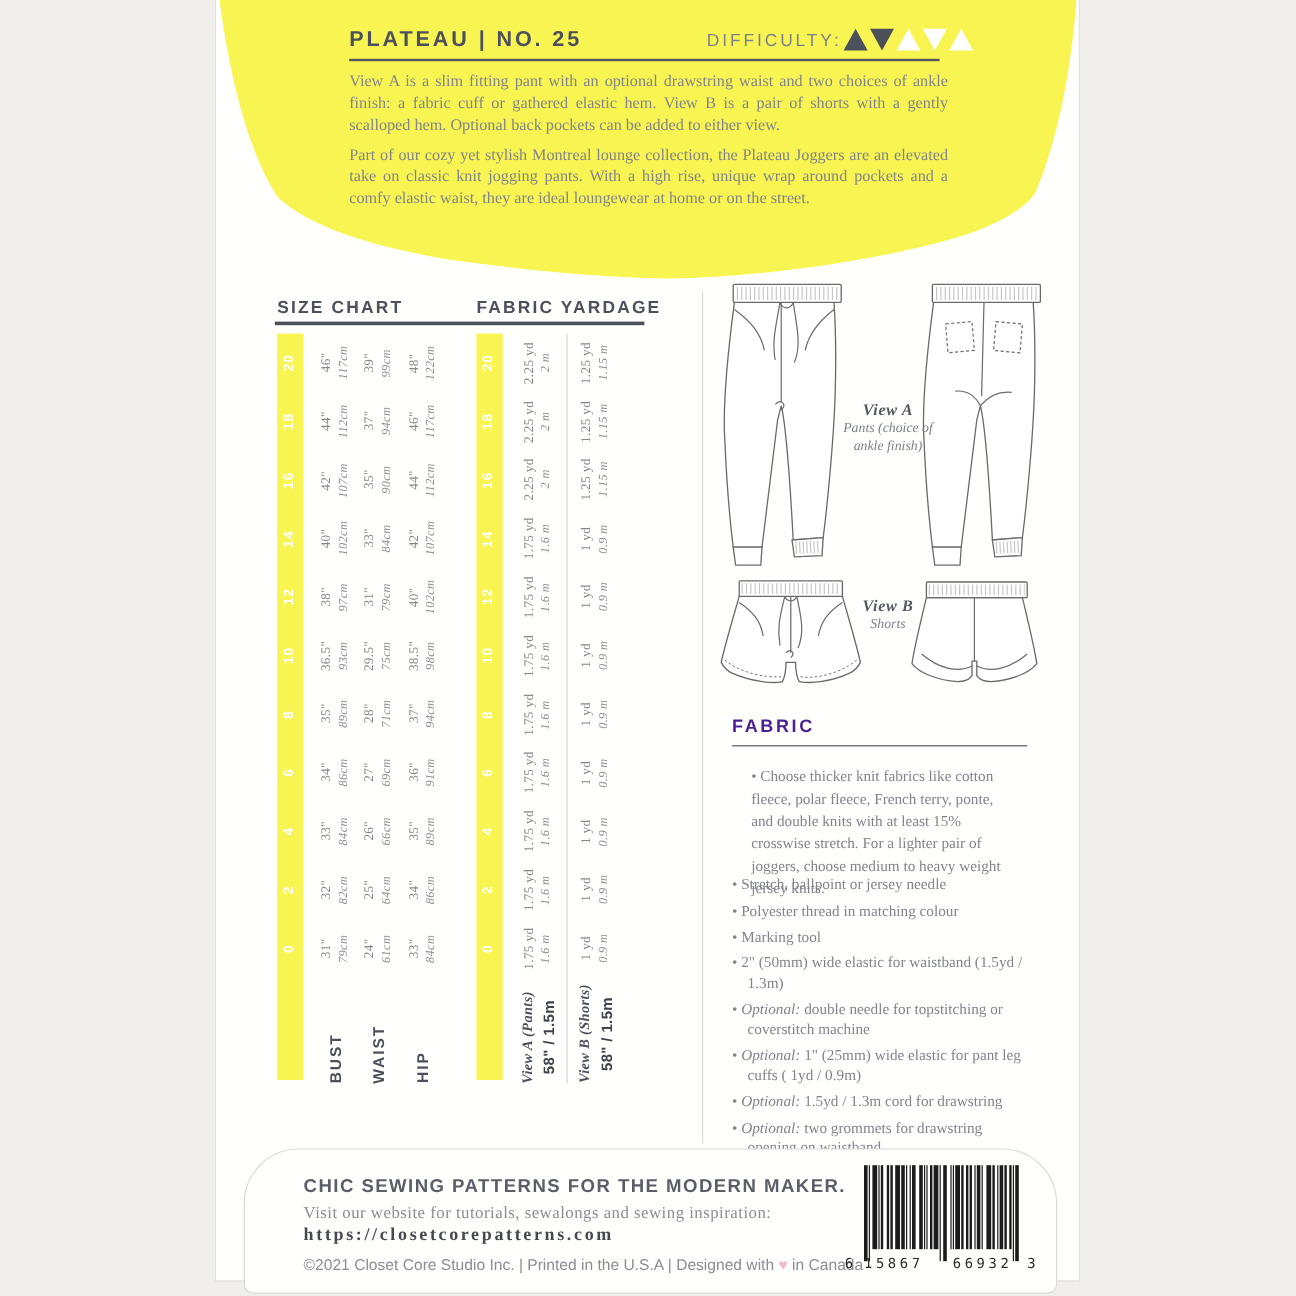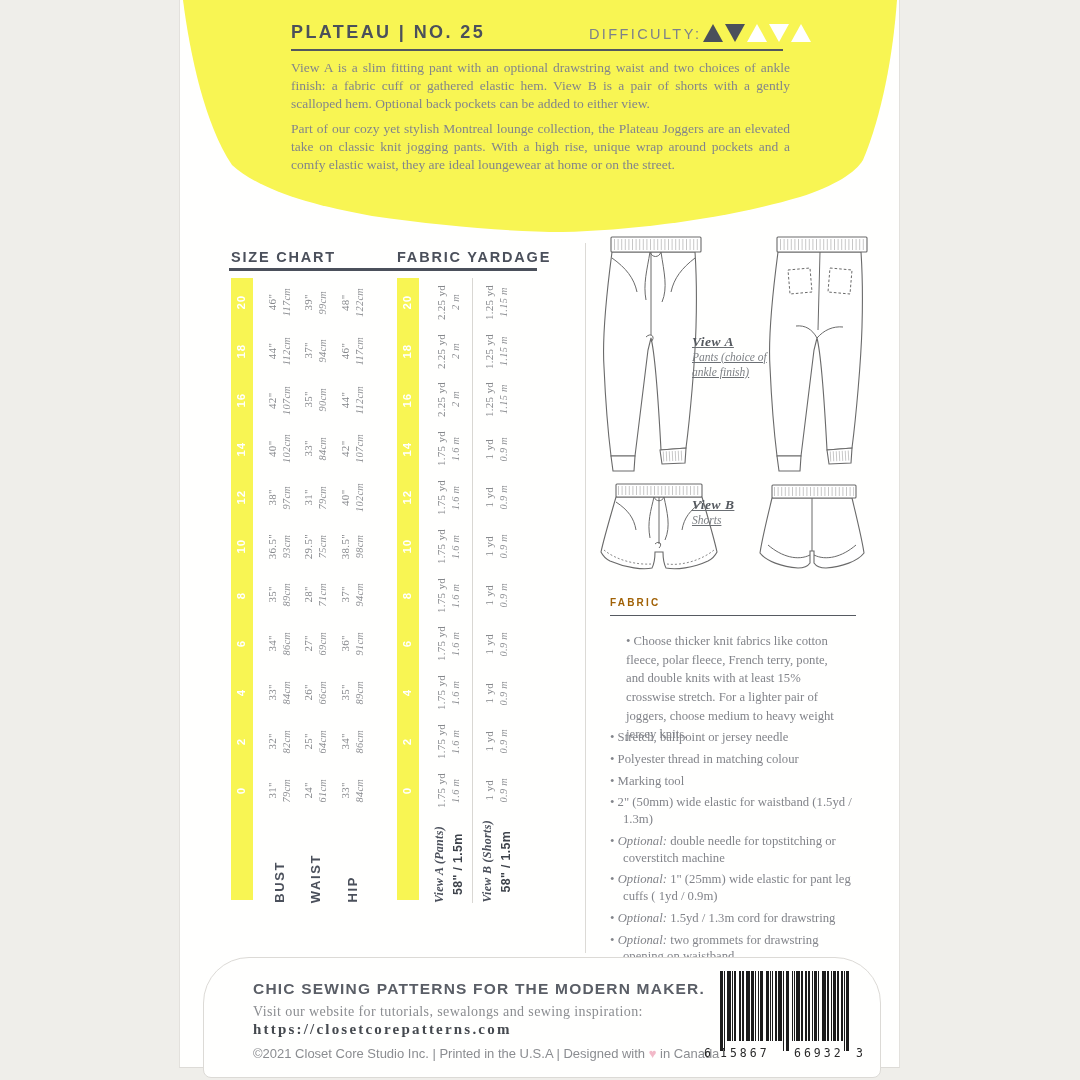--- a/index.html
+++ b/index.html
@@ -46,27 +46,27 @@
   .ylabel .l2{font-family:"Liberation Sans",sans-serif;font-weight:bold;font-size:12.5px;color:#3e434b;letter-spacing:0.3px;}
   .col-bust{padding-left:8px;width:38px;}
   .col-waist{width:34px;}
   .col-hip{width:40px;}
   .col-va{width:47px;padding-left:6px;}
   .col-vb{width:47px;border-left:1px solid #d9d7d3;}
 
   
   .draw{position:absolute;}
   .draw path,.draw line,.draw rect{vector-effect:non-scaling-stroke;}
-  .viewlabel{position:absolute;font-family:"Liberation Serif",serif;color:#6b6f74;text-decoration:underline;}
+  .viewlabel{position:absolute;text-align:center;font-family:"Liberation Serif",serif;color:#6b6f74;}
   .viewlabel .vt{font-size:13.5px;font-weight:bold;font-style:italic;color:#55595f;letter-spacing:0.5px;}
   .viewlabel .vs{font-size:11.5px;font-style:italic;line-height:1.3;color:#7d8085;}
 
   
   .section{position:absolute;width:246px;}
-  .section h3{margin:0;font-size:10px;font-weight:bold;letter-spacing:2.2px;color:#a16207;
+  .section h3{margin:0;font-size:15px;font-weight:bold;letter-spacing:2.2px;color:#4c1d95;
               padding-bottom:7px;border-bottom:1.5px solid #565a61;}
   .section .body{margin-top:11px;font-family:"Liberation Serif",serif;font-size:12.7px;
                  line-height:1.47;color:#82848a;}
   .section ul{margin:10px 0 0 0;padding:0;list-style:none;}
   .section li{font-family:"Liberation Serif",serif;font-size:12.7px;line-height:1.32;color:#82848a;
               margin:0 0 5px 0;padding-left:13px;text-indent:-13px;}
 
   
   .footer-card{position:absolute;left:203px;top:957px;width:676px;height:119px;background:#fffffe;
                border:1.5px solid #dcdad6;border-radius:46px 46px 8px 8px;}

